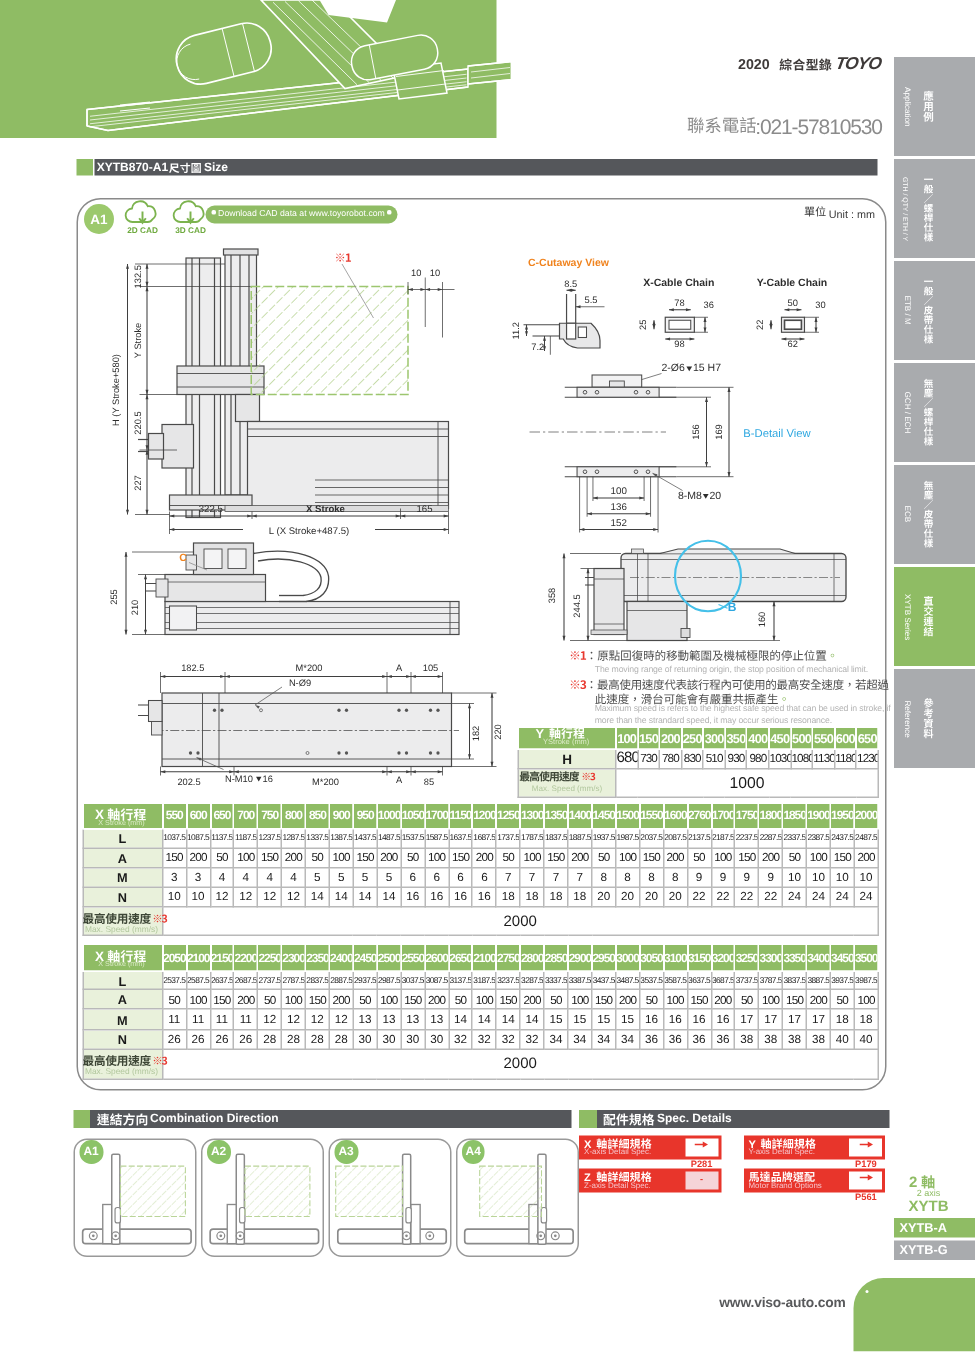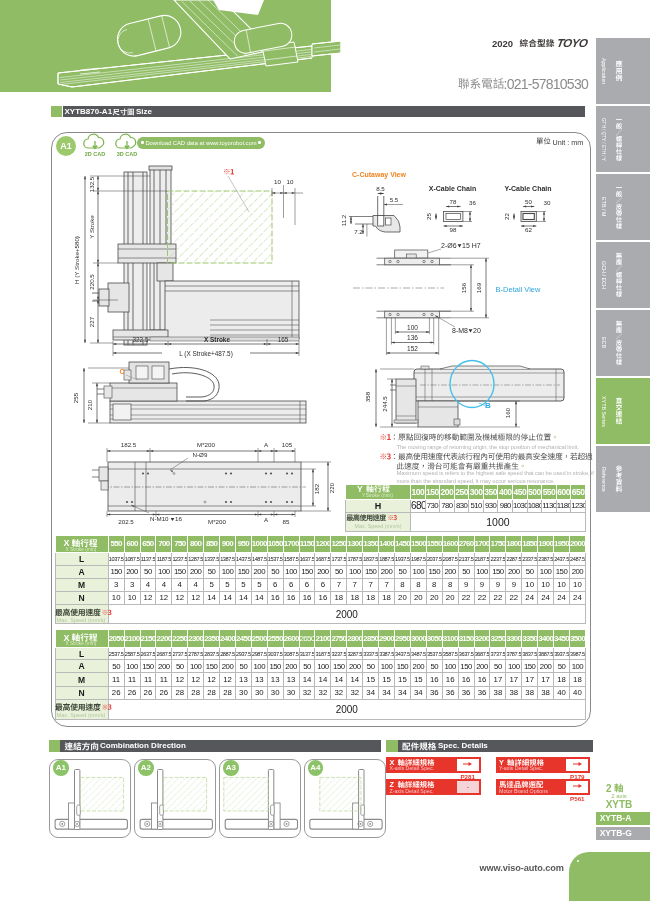--- a/index.html
+++ b/index.html
@@ -355,21 +355,21 @@
         <td class="th" style="font-size:8px;font-weight:bold;letter-spacing:-0.7px;">2150</td>
         <td class="th" style="font-size:8px;font-weight:bold;letter-spacing:-0.7px;">2200</td>
         <td class="th" style="font-size:8px;font-weight:bold;letter-spacing:-0.7px;text-align:right;">2250</td>
         <td class="th" style="font-size:8px;font-weight:bold;letter-spacing:-0.7px;">2300</td>
         <td class="th" style="font-size:8px;font-weight:bold;letter-spacing:-0.7px;">2350</td>
         <td class="th" style="font-size:8px;font-weight:bold;letter-spacing:-0.7px;">2400</td>
         <td class="th" style="font-size:8px;font-weight:bold;letter-spacing:-0.7px;">2450</td>
         <td class="th" style="font-size:8px;font-weight:bold;letter-spacing:-0.7px;">2500</td>
         <td class="th" style="font-size:8px;font-weight:bold;letter-spacing:-0.7px;">2550</td>
         <td class="th" style="font-size:8px;font-weight:bold;letter-spacing:-0.7px;">2600</td>
-        <td class="th" style="font-size:8px;font-weight:normal;letter-spacing:-0.7px;margin-left:31px;">2650</td>
+        <td class="th" style="font-size:8px;font-weight:bold;letter-spacing:-0.7px;margin-left:31px;">2650</td>
         <td class="th" style="font-size:8px;font-weight:bold;letter-spacing:-0.7px;">2100</td>
         <td class="th" style="font-size:8px;font-weight:bold;letter-spacing:-0.7px;">2750</td>
         <td class="th" style="font-size:8px;font-weight:bold;letter-spacing:-0.7px;">2800</td>
         <td class="th" style="font-size:8px;font-weight:bold;letter-spacing:-0.7px;">2850</td>
         <td class="th" style="font-size:8px;font-weight:bold;letter-spacing:-0.7px;">2900</td>
         <td class="th" style="font-size:8px;font-weight:bold;letter-spacing:-0.7px;">2950</td>
         <td class="th" style="font-size:8px;font-weight:bold;letter-spacing:-0.7px;">3000</td>
         <td class="th" style="font-size:8px;font-weight:bold;letter-spacing:-0.7px;">3050</td>
         <td class="th" style="font-size:8px;font-weight:bold;letter-spacing:-0.7px;">3100</td>
         <td class="th" style="font-size:8px;font-weight:bold;letter-spacing:-0.7px;">3150</td>

